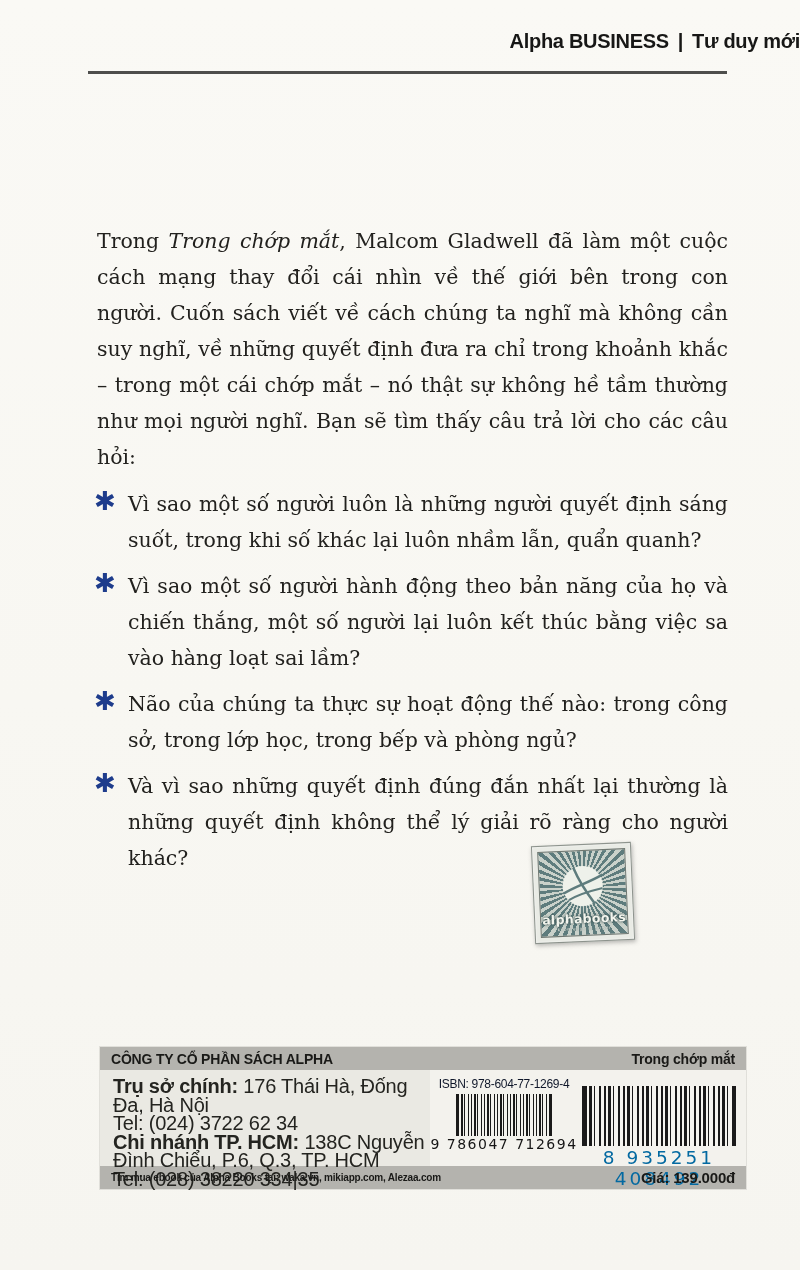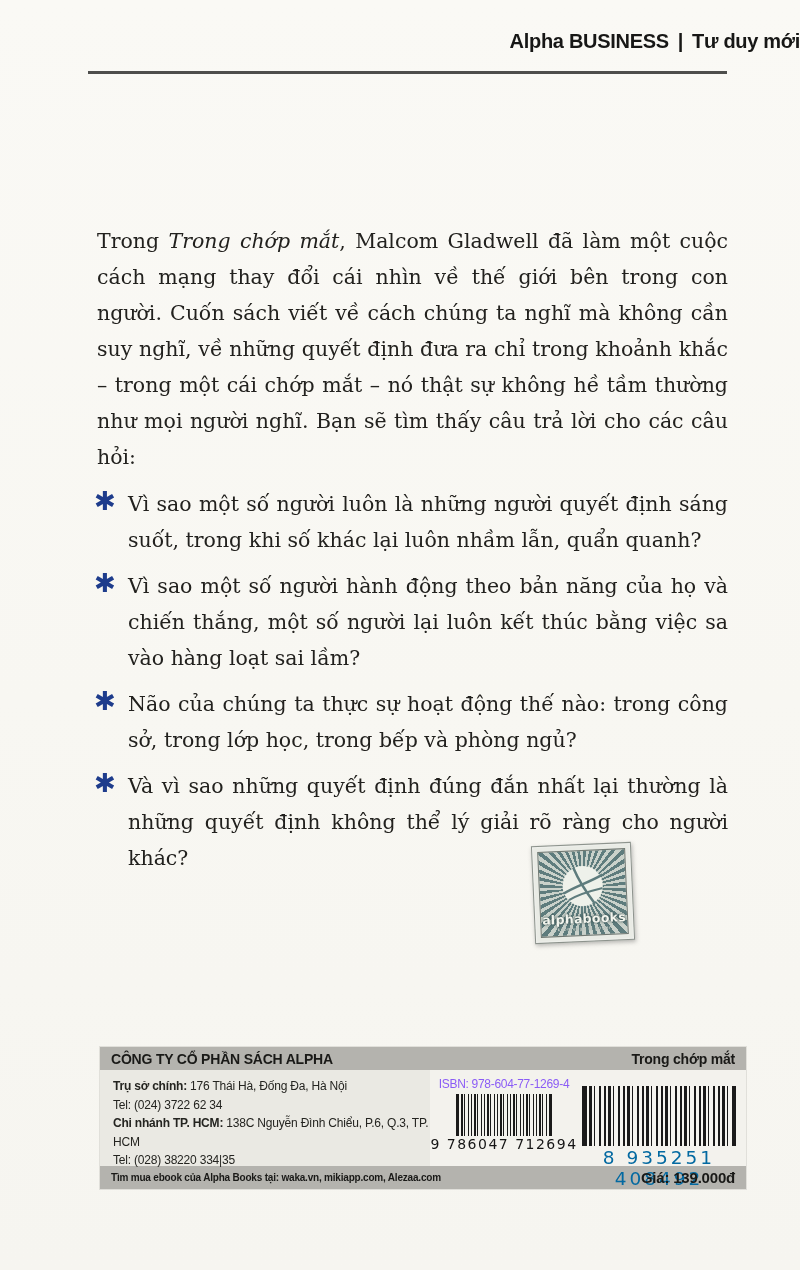--- a/index.html
+++ b/index.html
@@ -84,26 +84,26 @@
     display:flex; justify-content:space-between; align-items:center;
     padding:0 11px; box-sizing:border-box;
     font-weight:bold; color:#191917; letter-spacing:-0.2px;
   }
   .band.top { font-size:14px;gap:36px; }
   .band.bottom .ebook { font-size:10px; }
   .band.bottom .price { font-size:15px; }
   .mid { display:flex; background:#eae9e3; height:96px; }
   .addr {
     padding:7px 0 0 13px; width:330px; box-sizing:border-box;
-    font-size:12px; line-height:18.6px; letter-spacing:-0.2px; color:#242420;
+    font-size:20px; line-height:18.6px; letter-spacing:-0.2px; color:#242420;
   }
   .addr b { font-weight:bold; }
   .codes { flex:1; background:#f3f2ed; display:flex; padding-top:4px; }
   .isbn-col { width:148px; text-align:center; }
-  .isbn-label { font-size:12px; letter-spacing:-0.3px; margin-top:3px; color:#8b5cf6; }
+  .isbn-label { font-size:12px; letter-spacing:-0.3px; margin-top:3px; color:#0f172a; }
   .barcode-small {
     width:92px; height:42px; margin:3px auto 0;
     border-left:2px solid #1a1a1a; border-right:2px solid #1a1a1a;
     background:repeating-linear-gradient(90deg,
       #1a1a1a 0 1px, #f3f2ed 1px 3px, #1a1a1a 3px 5px, #f3f2ed 5px 6px,
       #1a1a1a 6px 7px, #f3f2ed 7px 10px, #1a1a1a 10px 11px, #f3f2ed 11px 13px);
   }
   .isbn-digits {
     font-size:14px; letter-spacing:1.5px; color:#151515; margin-top:0px;
     font-family:"DejaVu Sans", sans-serif;

